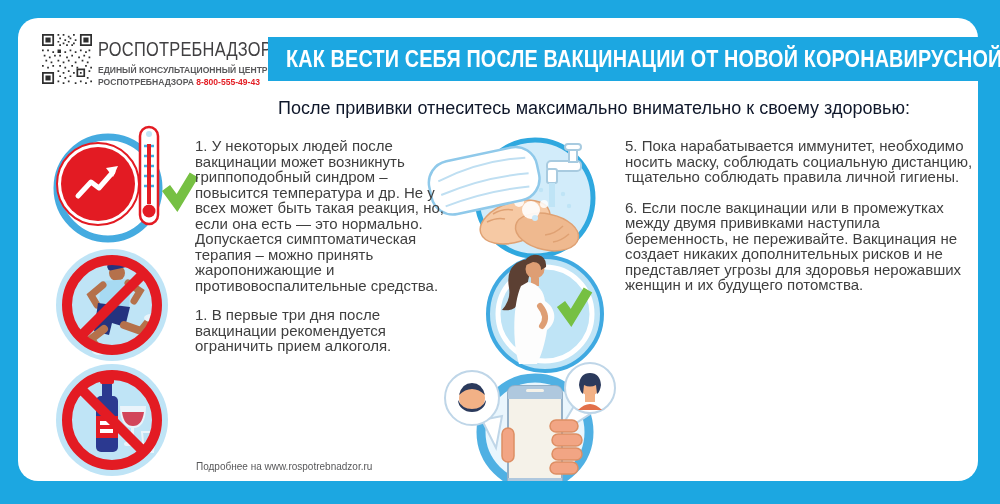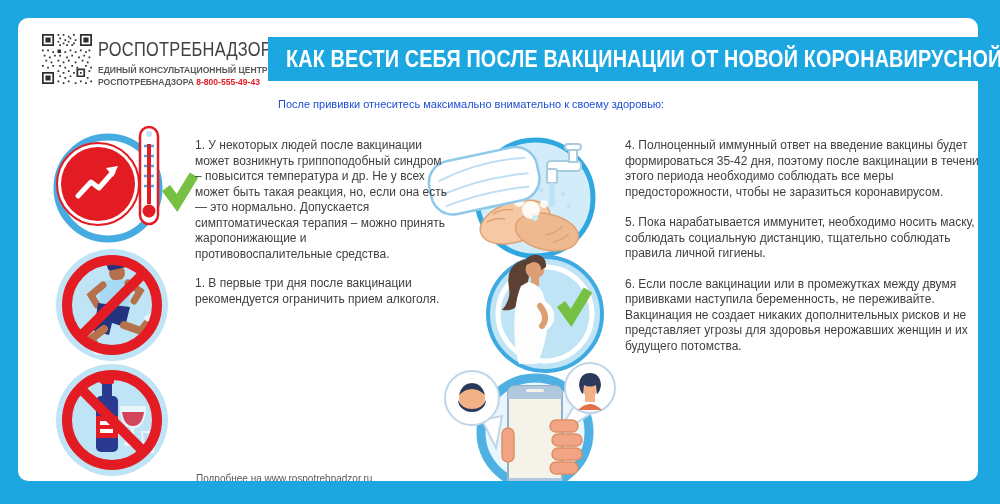--- a/index.html
+++ b/index.html
@@ -1,30 +1,30 @@
 <!DOCTYPE html>
 <html><head>
 <meta charset="utf-8">
 <style>
   html,body{margin:0;padding:0;background:#e8e8e8;font-family:"Liberation Sans",sans-serif;}
   .frame{position:relative;width:1000px;height:504px;background:#1CA7E1;overflow:hidden;}
-  .canvas{position:absolute;left:18px;top:18px;width:960px;height:463px;background:#ffffff;border-radius:10px;overflow:hidden;}
+  .canvas{position:absolute;left:18px;top:18px;width:960px;height:463px;background:#ffffff;border-radius:20px;overflow:hidden;}
   .banner{position:absolute;left:268px;top:37px;width:732px;height:44px;background:#1CA7E1;z-index:3;display:flex;align-items:center;}
   .banner-text{color:#fff;font-weight:bold;font-size:23px;white-space:nowrap;margin-left:18px;transform:scaleX(.86);transform-origin:left center;letter-spacing:.2px;}
   .qr{position:absolute;left:24px;top:16px;width:50px;height:50px;}
   .brand-name{position:absolute;left:80px;top:20px;font-size:20px;color:#414042;white-space:nowrap;transform:scaleX(.82);transform-origin:left top;letter-spacing:.3px;}
   .brand-sub{position:absolute;left:80px;top:46px;font-size:9.5px;font-weight:bold;color:#58585A;line-height:12px;white-space:nowrap;transform:scaleX(.9);transform-origin:left top;}
   .brand-sub .phone{color:#E31E24;}
-  .intro{position:absolute;left:260px;top:80px;font-size:11px;color:#1d4ed8;}
-  .txt-col{position:absolute;top:120px;font-size:12px;line-height:15.5px;color:#3F3F3F;}
+  .intro{position:absolute;left:260px;top:80px;font-size:18px;color:#0f172a;}
+  .txt-col{position:absolute;top:120px;font-size:15px;line-height:15.5px;color:#3F3F3F;}
   .txt-col p{margin:0 0 14px 0;}
   .col-left{left:177px;width:252px;}
   .col-right{left:607px;width:362px;}
   .col-right p{margin-bottom:15px;}
-  .footer-note{position:absolute;left:178px;top:443px;font-size:10px;color:#58585A;margin-top:12px;}
+  .footer-note{position:absolute;left:178px;top:443px;font-size:10px;color:#58585A;}
   .ic{position:absolute;}
   .ic-a{left:30px;top:106px;width:152px;height:126px;}
   .ic-b{left:36px;top:229px;width:116px;height:116px;}
   .ic-c{left:36px;top:344px;width:116px;height:116px;}
   .ic-d{left:405px;top:110px;width:200px;height:145px;}
   .ic-e{left:425px;top:226px;width:200px;height:135px;}
   .ic-f{left:420px;top:340px;width:190px;height:142px;}
 </style>
 </head>
 <body>
@@ -164,21 +164,20 @@
       <rect x="114" y="76" width="30" height="12" rx="6" fill="#F2A584" stroke="#DD8E63" stroke-width="1.5"></rect>
       <rect x="114" y="90" width="30" height="12" rx="6" fill="#F2A584" stroke="#DD8E63" stroke-width="1.5"></rect>
       <rect x="112" y="104" width="28" height="12" rx="6" fill="#F2A584" stroke="#DD8E63" stroke-width="1.5"></rect>
     </svg>
 
     <div class="txt-col col-left">
       <p>1. У некоторых людей после вакцинации может возникнуть гриппоподобный синдром – повысится температура и др. Не у всех может быть такая реакция, но, если она есть — это нормально. Допускается симптоматическая терапия – можно принять жаропонижающие и противовоспалительные средства.</p>
       <p>1. В первые три дня после вакцинации рекомендуется ограничить прием алкоголя.</p>
     </div>
     <div class="txt-col col-right">
-      <p>4. Полноценный иммунный ответ на введение вакцины будет формироваться 35-42 дня, поэтому после вакцинации в течение этого периода необходимо соблюдать все меры предосторожности, чтобы не заразиться коронавирусом.</p>
       <p>5. Пока нарабатывается иммунитет, необходимо носить маску, соблюдать социальную дистанцию, тщательно соблюдать правила личной гигиены.</p>
       <p>6. Если после вакцинации или в промежутках между двумя прививками наступила беременность, не переживайте. Вакцинация не создает никаких дополнительных рисков и не представляет угрозы для здоровья нерожавших женщин и их будущего потомства.</p>
     </div>
 
     <div class="footer-note">Подробнее на www.rospotrebnadzor.ru</div>
   </div>
 
   <div class="banner">
     <div class="banner-text">КАК ВЕСТИ СЕБЯ ПОСЛЕ ВАКЦИНАЦИИ ОТ НОВОЙ КОРОНАВИРУСНОЙ ИНФЕКЦИИ</div>
   </div>

